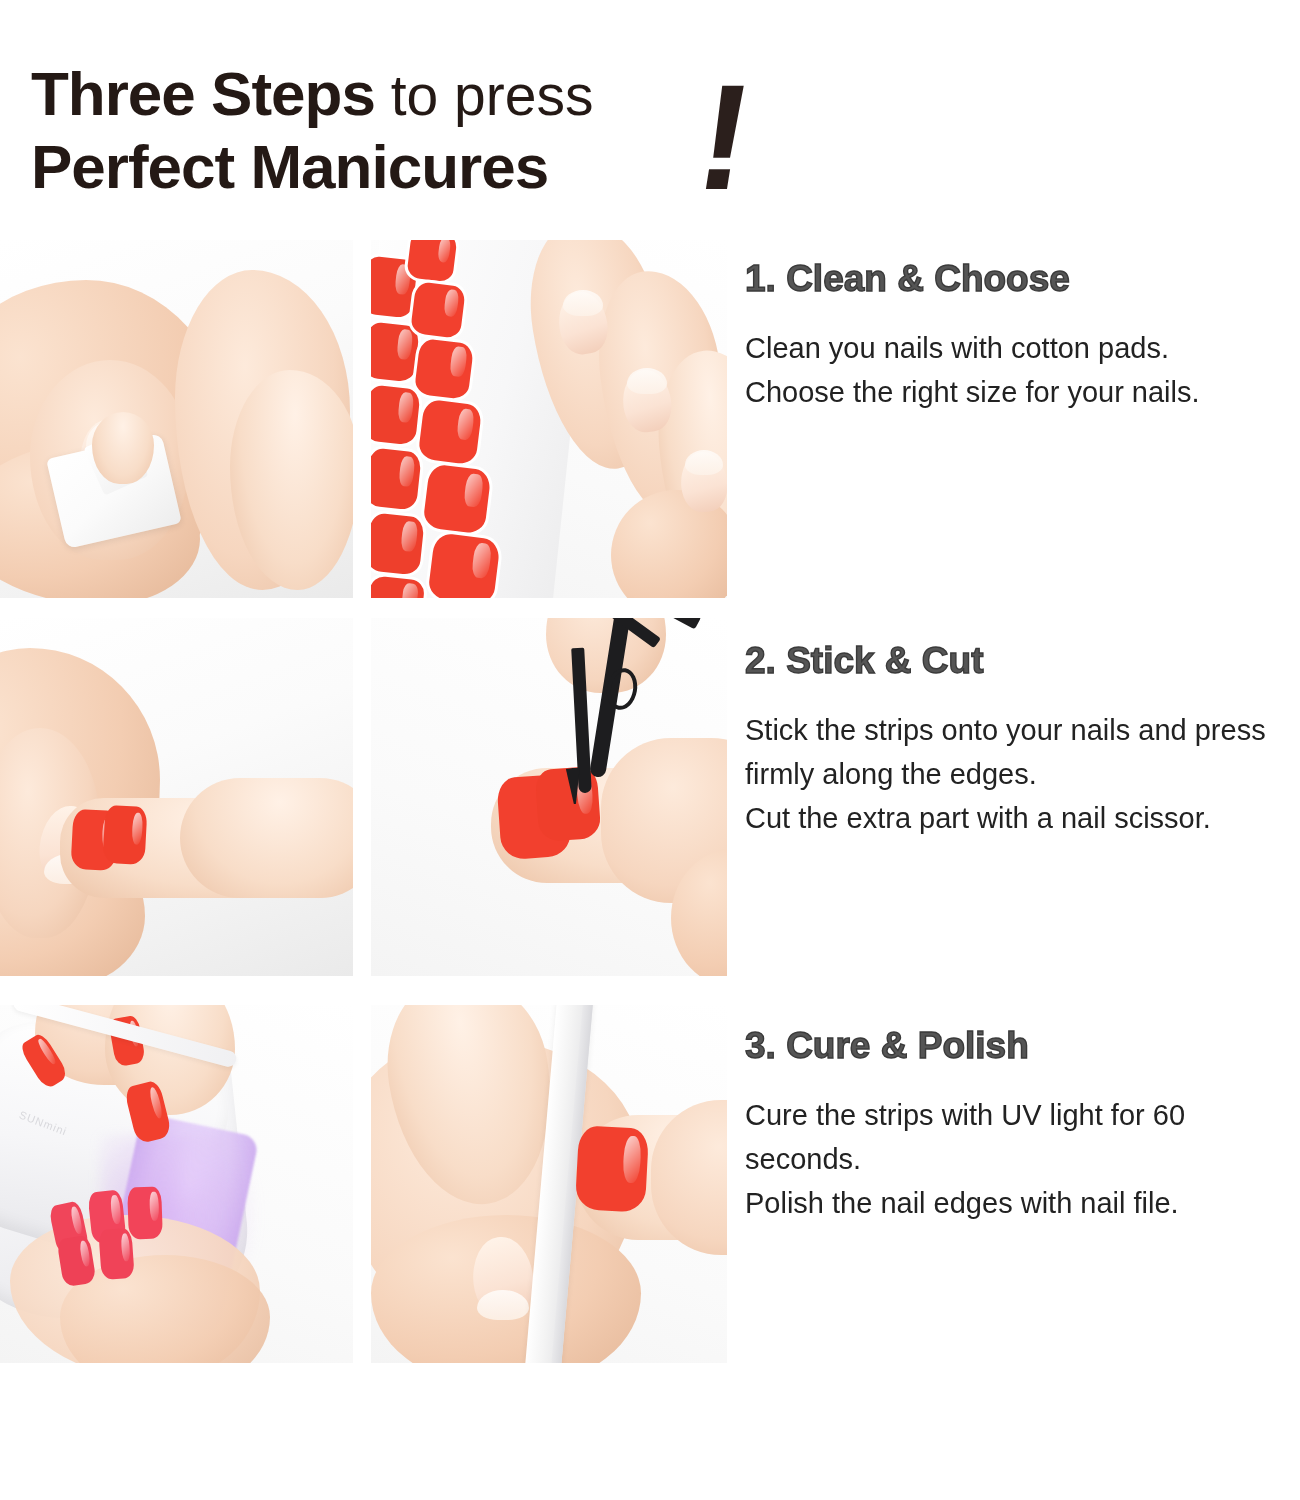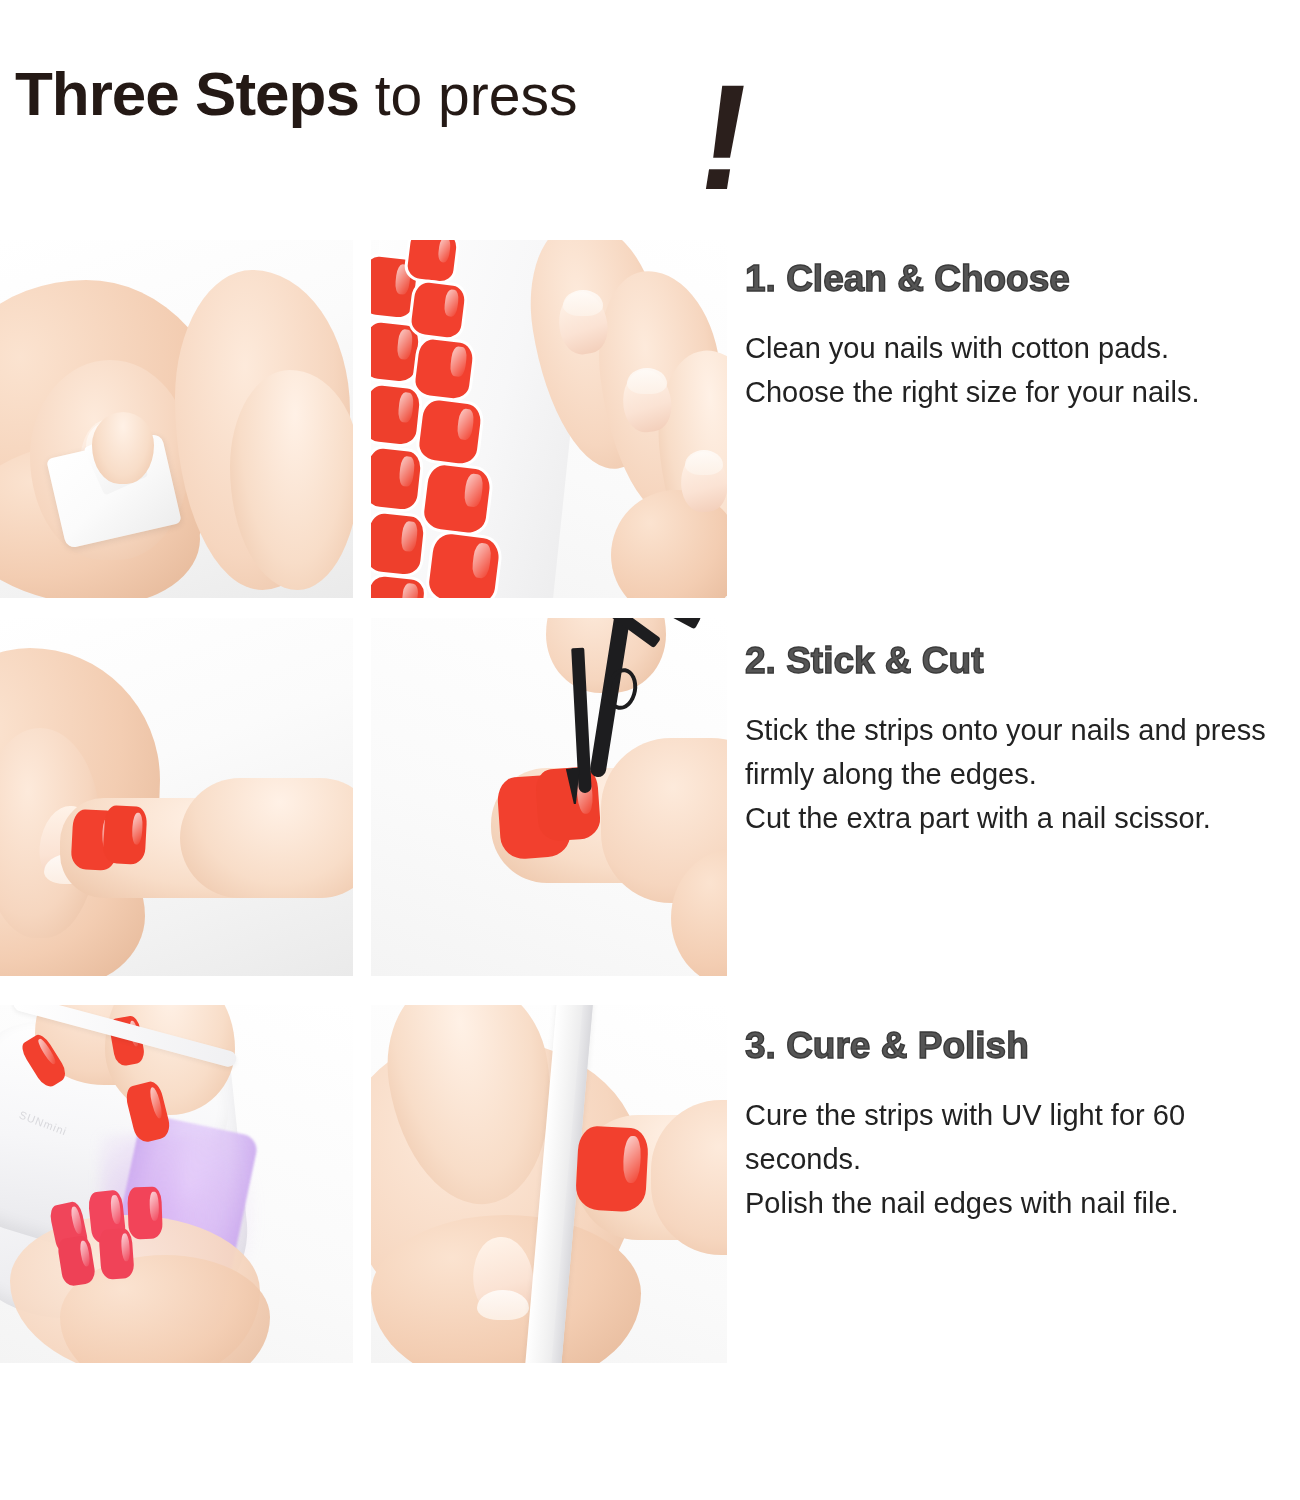--- a/index.html
+++ b/index.html
@@ -12,21 +12,21 @@
   }
 
   
   #title-block{
     position:absolute;left:15px;top:58px;width:790px;height:160px;
   }
   .title-line{
     font-size:62px;line-height:72px;letter-spacing:-1px;
     color:#241915;white-space:nowrap;
   }
-  .t-bold{font-weight:bold;}
+  .t-bold{font-weight:bold;margin-left:16px;}
   .t-reg{font-weight:normal;font-size:57px;letter-spacing:0px;}
   #excl{
     position:absolute;left:700px;top:62px;
     font-size:150px;line-height:150px;font-weight:bold;
     color:#2B1F1C;
     transform:skewX(-9deg);
     font-family:"Liberation Sans", sans-serif;
   }
 
   
@@ -104,20 +104,23 @@
   }
   .gap{height:26px;}
 </style>
 </head>
 <body>
 
 <div id="title-block">
   <div class="title-line">
     <span class="t-bold">Three Steps</span><span class="t-reg"> to press</span>
   </div>
+  <div class="title-line">
+    <span class="t-bold">Perfect Manicures</span>
+  </div>
 </div>
 <div id="excl">!</div>
 
 <div id="photo-grid">
 
   <div class="photo-row" style="top:0px;">
 
     <div class="photo left">
       <div class="bg-soft"></div>
 

